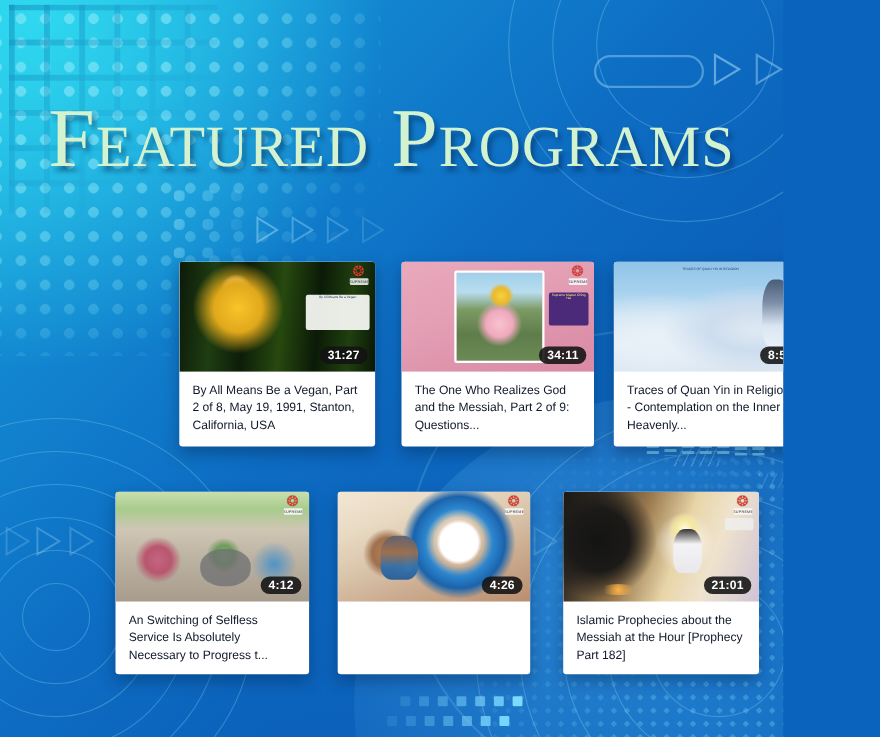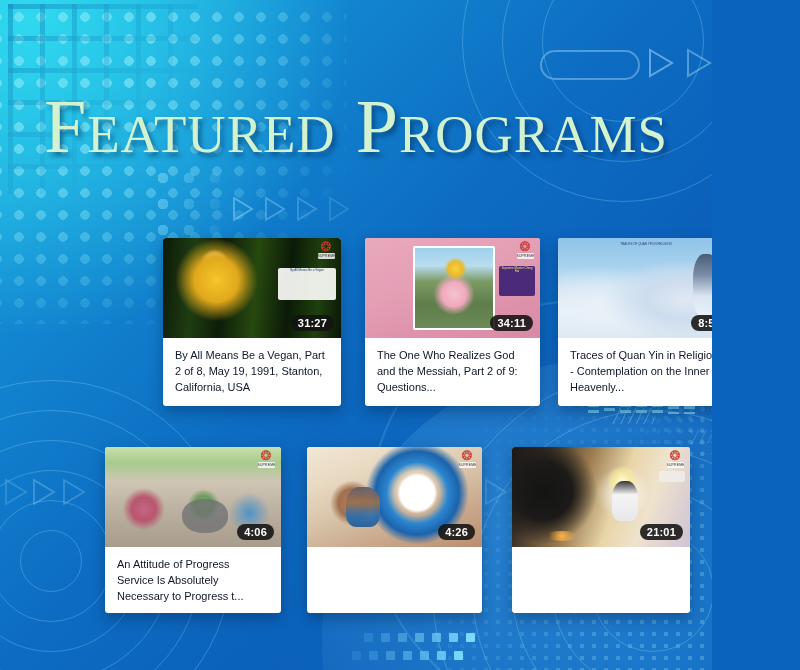--- a/index.html
+++ b/index.html
@@ -351,24 +351,24 @@
              radial-gradient(circle at 22% 62%, #c4657f 0%, #b9566f 8%, rgba(185,86,111,0) 14%),
              radial-gradient(circle at 56% 58%, #7fae6c 0%, #6f9c5d 8%, rgba(111,156,93,0) 14%),
              radial-gradient(circle at 82% 66%, #4f93c7 0%, rgba(79,147,199,0) 13%),
              linear-gradient(180deg,#c9dfae 0%, #a8cb8c 16%, #cfc6b4 34%, #bdb3a3 60%, #a89c8c 100%);">
         <div style="position:absolute;left:44%;top:52%;width:46px;height:34px;border-radius:46%;background:#6d6f72;opacity:.75;"></div>
       </div>
       <div class="logo-badge">
         <div class="logo-mark">❂</div>
         <div class="logo-plate">SUPREME MASTER TV</div>
       </div>
-      <div class="duration">4:06</div>
+      <div class="duration">4:12</div>
     </div>
     <div class="card-body">
-      <div class="card-title">An Attitude of Progress Service Is Absolutely Necessary to Progress t...</div>
+      <div class="card-title">An Switching of Selfless Service Is Absolutely Necessary to Progress t...</div>
     </div>
   </div>
 
   <div class="card" style="left:307px;top:447px;width:175px;height:166px;">
     <div class="thumb">
       <div class="thumb-img" style="background:
              radial-gradient(circle at 63% 46%, #ffffff 0%, #ffffff 14%, rgba(255,255,255,0) 17%),
              radial-gradient(circle at 63% 46%, rgba(22,110,190,0) 18%, #2b86cf 25%, #1b63ab 34%, rgba(27,99,171,0) 42%),
              radial-gradient(circle at 26% 56%, #b9835c 0%, #a06f4d 10%, rgba(160,111,77,0) 16%),
              linear-gradient(160deg,#f3e7d4 0%, #e8d9c2 26%, #d9c5ab 48%, #caa98d 72%, #b98e6f 100%);">
@@ -395,15 +395,18 @@
         <div style="position:absolute;left:18%;bottom:6px;width:36px;height:10px;border-radius:50%;
              background:radial-gradient(circle,#ffb347 0%, rgba(255,179,71,0) 72%);"></div>
       </div>
       <div class="small-plate" style="right:5px;top:24px;width:24px;height:9px;background:rgba(240,240,240,.75);color:#333;"></div>
       <div class="logo-badge">
         <div class="logo-mark">❂</div>
         <div class="logo-plate">SUPREME MASTER TV</div>
       </div>
       <div class="duration">21:01</div>
     </div>
+    <div class="card-body">
+      <div class="card-title">Islamic Prophecies about the Messiah at the Hour [Prophecy Part 182]</div>
+    </div>
   </div>
 
 </div>
 
 </body></html>

